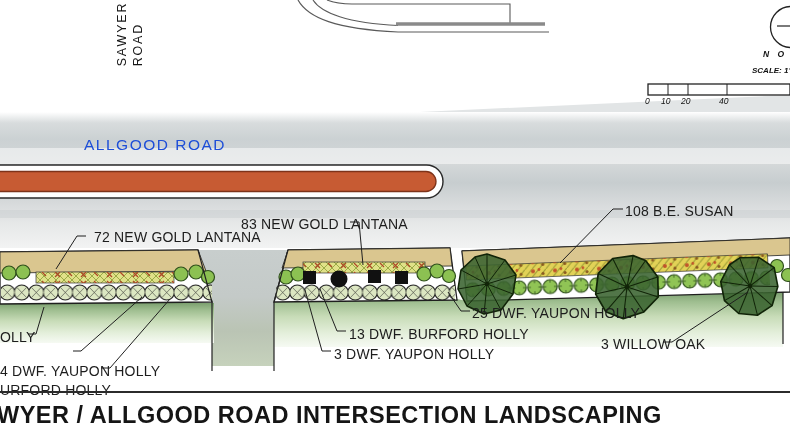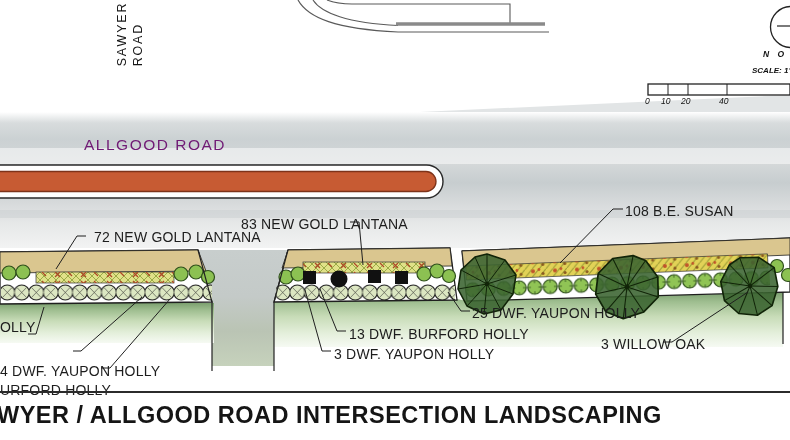--- a/index.html
+++ b/index.html
@@ -1,20 +1,20 @@
 <!DOCTYPE html>
 <html><head>
 <meta charset="utf-8">
 <style>
   html,body{margin:0;padding:0;background:#ffffff;}
   #stage{position:relative;width:790px;height:440px;overflow:hidden;background:#ffffff;
          font-family:"Liberation Sans",sans-serif;}
   #planSvg{position:absolute;left:0;top:0;}
   .lbl{position:absolute;font-size:14px;color:#1d1d1d;white-space:nowrap;letter-spacing:.2px;}
-  .road-name{position:absolute;font-size:15.5px;letter-spacing:1.5px;color:#701a75;white-space:nowrap;}
+  .road-name{position:absolute;font-size:15.5px;letter-spacing:1.5px;color:#1d4ed8;white-space:nowrap;}
   .vert-road{position:absolute;left:90px;top:-6px;width:80px;height:80px;display:flex;
              align-items:center;justify-content:center;transform:rotate(-90deg);}
   .vert-road .inner{font-size:12.5px;letter-spacing:1.8px;line-height:16px;color:#161616;text-align:left;white-space:nowrap;}
   .compass-lbl{position:absolute;font-size:8.5px;font-weight:bold;font-style:italic;letter-spacing:3px;color:#111;white-space:nowrap;}
   .scale-lbl{position:absolute;font-size:8px;font-weight:bold;font-style:italic;color:#111;white-space:nowrap;}
   .tick{position:absolute;font-size:8.5px;font-style:italic;color:#111;white-space:nowrap;}
   .title-rule{position:absolute;left:0;top:391px;width:790px;border-top:2px solid #2b2b2b;}
   .sheet-title{position:absolute;left:-3px;top:402px;font-size:23.5px;font-weight:bold;
                letter-spacing:.5px;color:#151515;white-space:nowrap;}
 </style>
@@ -223,20 +223,20 @@
 <div class="tick" style="left:681px;top:96px;">20</div>
 <div class="tick" style="left:719px;top:96px;">40</div>
 
 <div class="lbl" style="left:86px;top:229px;margin-left:8px;">72 NEW GOLD LANTANA</div>
 <div class="lbl" style="left:241px;top:216px;">83 NEW GOLD LANTANA</div>
 <div class="lbl" style="left:625px;top:203px;">108 B.E. SUSAN</div>
 <div class="lbl" style="left:472px;top:305px;">25 DWF. YAUPON HOLLY</div>
 <div class="lbl" style="left:349px;top:326px;">13 DWF. BURFORD HOLLY</div>
 <div class="lbl" style="left:334px;top:346px;">3 DWF. YAUPON HOLLY</div>
 <div class="lbl" style="left:601px;top:336px;">3 WILLOW OAK</div>
-<div class="lbl" style="left:0px;top:319px;text-align:right;">OLLY</div>
+<div class="lbl" style="left:0px;top:329px;text-align:right;">OLLY</div>
 <div class="lbl" style="left:0px;top:346px;margin-top:36px;">URFORD HOLLY</div>
 <div class="lbl" style="left:0px;top:363px;">4 DWF. YAUPON HOLLY</div>
 
 <div class="title-rule"></div>
 <div class="sheet-title">WYER / ALLGOOD ROAD INTERSECTION LANDSCAPING</div>
 
 </div>
 
 </body></html>

